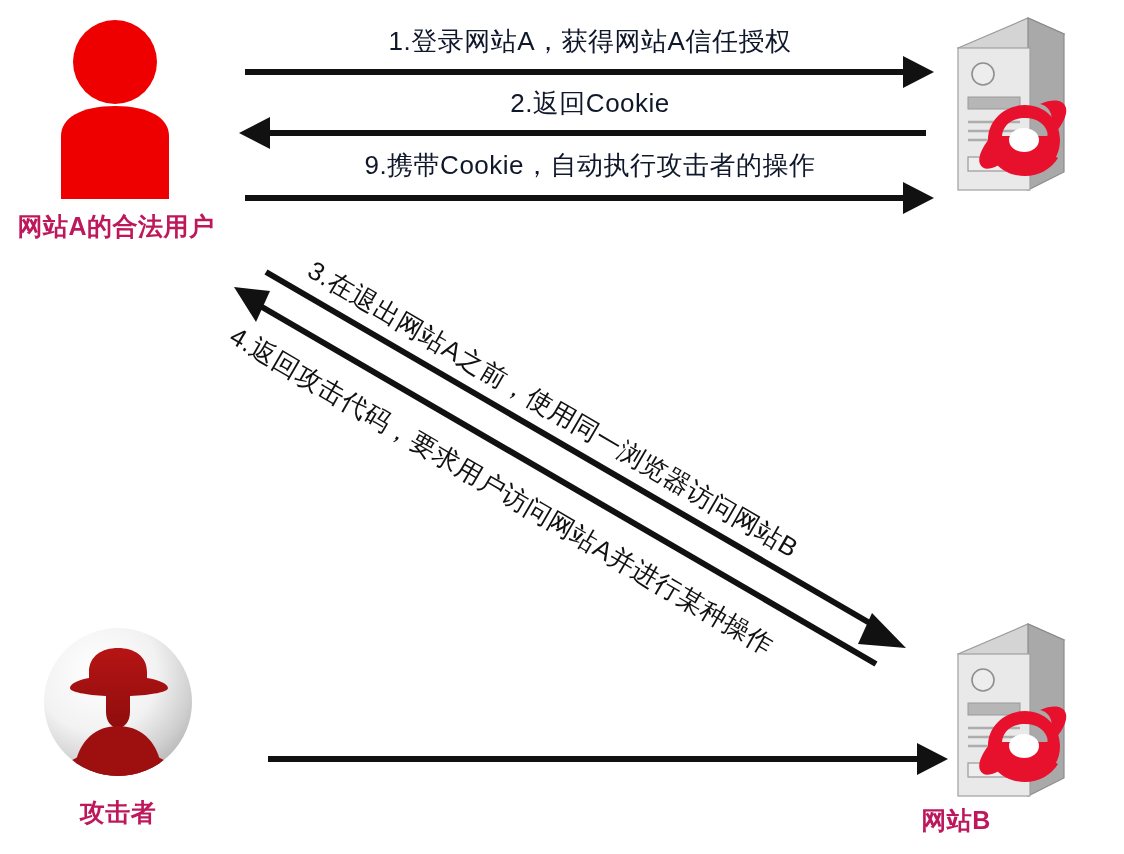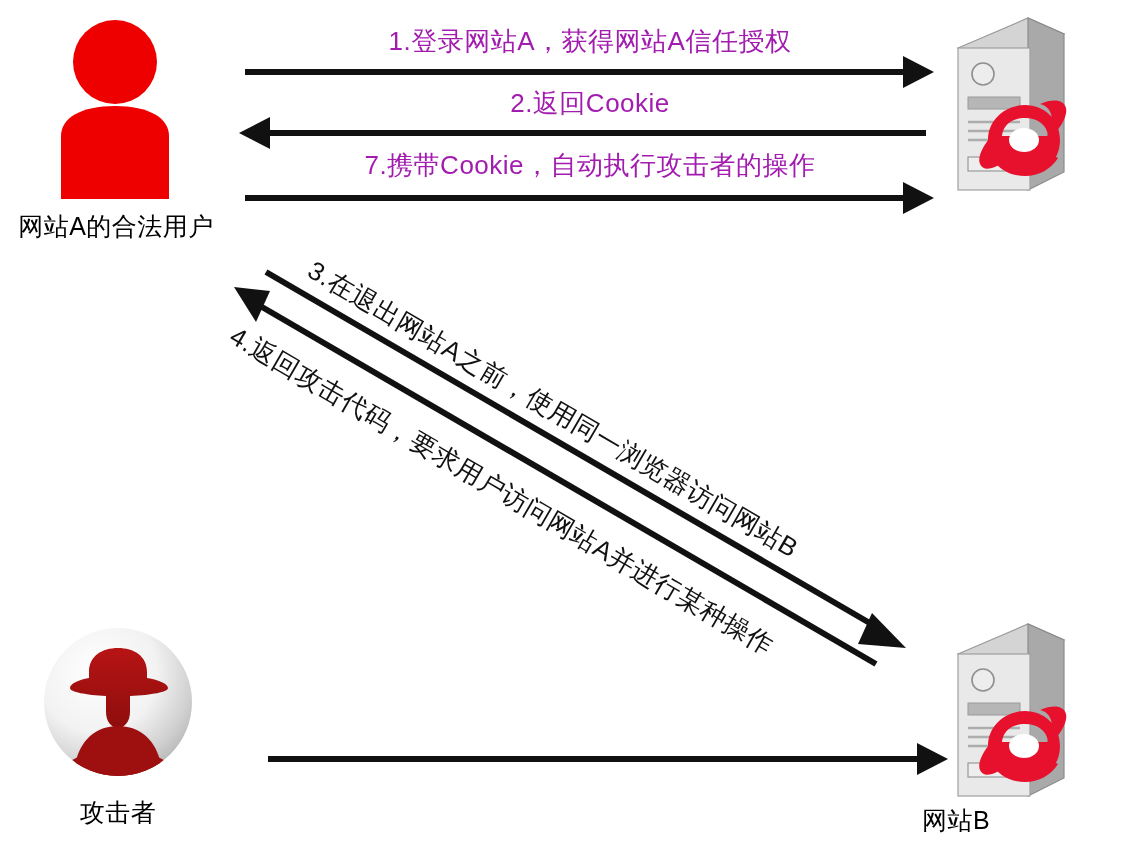--- a/index.html
+++ b/index.html
@@ -14,29 +14,30 @@
   #canvas {
     position: relative;
     width: 1124px;
     height: 854px;
     background: #ffffff;
     overflow: hidden;
   }
   .node-label {
     position: absolute;
     text-align: center;
-    color: #000000;
+    color: #be185d;
     font-size: 25px;
     line-height: 1.18;
     letter-spacing: 0.5px;
     white-space: nowrap;
+    font-weight: bold;
   }
   .flow-label {
     position: absolute;
-    color: #a21caf;
+    color: #0f172a;
     font-size: 26px;
     white-space: nowrap;
     letter-spacing: 0.5px;
   }
   .flow-label.centered {
     text-align: center;
   }
   .diag-label {
     position: absolute;
     color: #111111;
@@ -185,20 +186,20 @@
     <g>
       <line x1="268" y1="759" x2="917" y2="759" stroke="#111111" stroke-width="6"></line>
       <polygon points="917,743 948,759 917,775" fill="#111111"></polygon>
     </g>
   </svg>
 
   <div class="flow-label centered" style="left:245px; top:24px; width:690px;">1.登录网站A，获得网站A信任授权</div>
 
   <div class="flow-label centered" style="left:245px; top:86px; width:690px;">2.返回Cookie</div>
 
-  <div class="flow-label centered" style="left:245px; top:148px; width:690px;">7.携带Cookie，自动执行攻击者的操作</div>
+  <div class="flow-label centered" style="left:245px; top:148px; width:690px;">9.携带Cookie，自动执行攻击者的操作</div>
 
   <div class="diag-label" style="left:300px; top:268px; transform: rotate(30.2deg) translateY(-20px);">3.在退出网站A之前，使用同一浏览器访问网站B</div>
 
   <div class="diag-label" style="left:222px; top:334px; transform: rotate(30.2deg) translateY(-20px);">4.返回攻击代码，要求用户访问网站A并进行某种操作</div>
 
 
 </div>
 
 </body></html>

